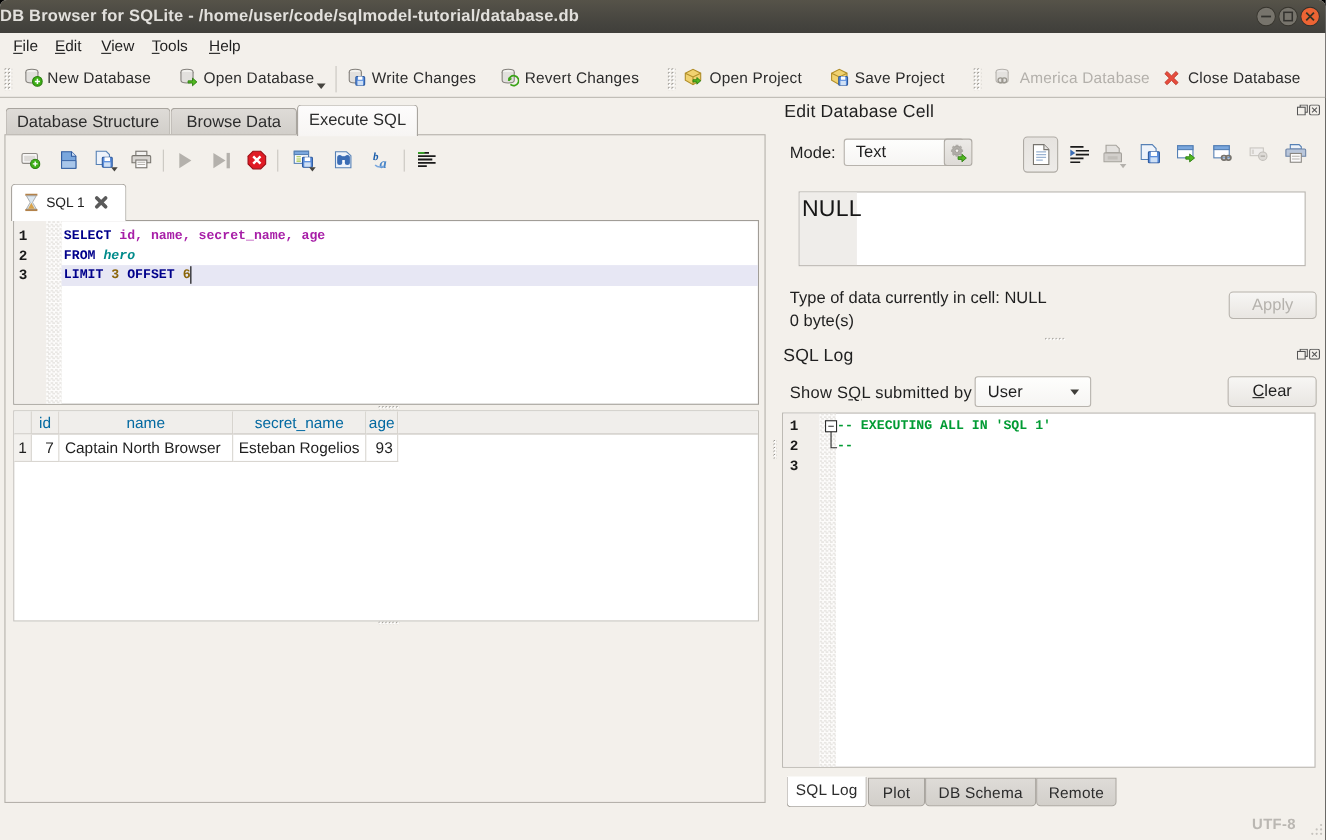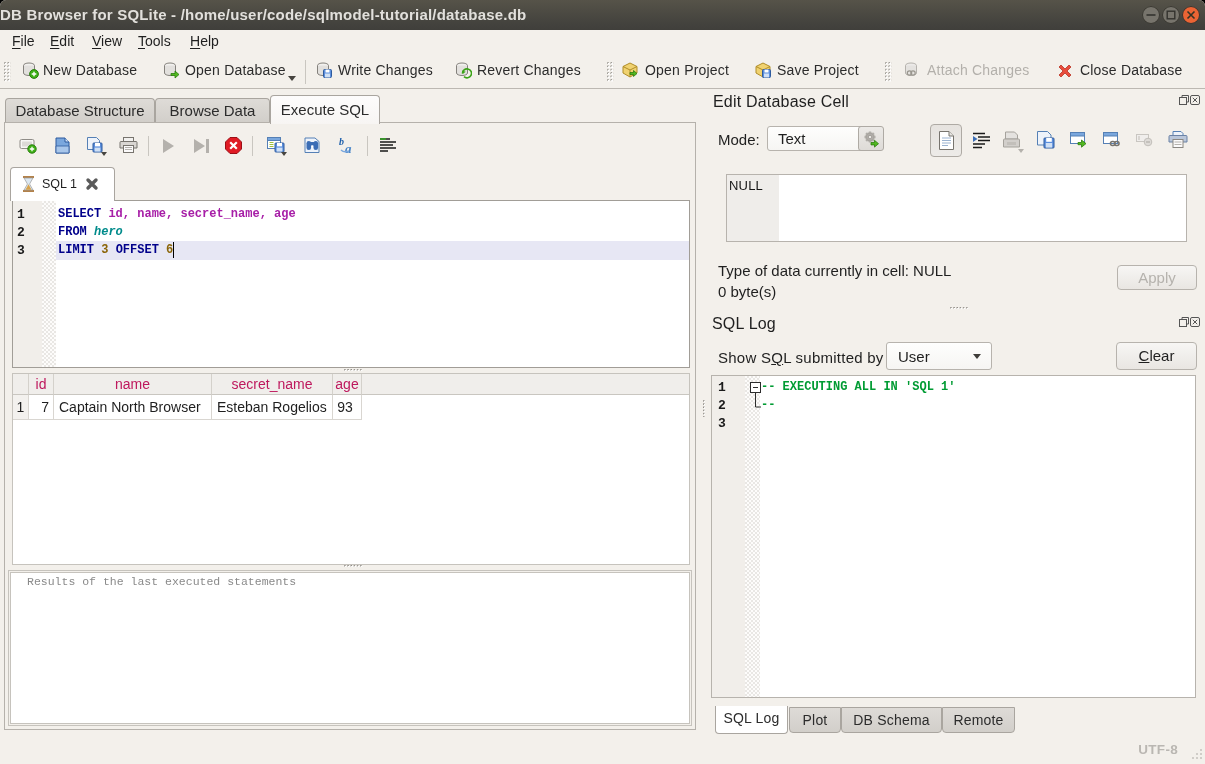--- a/index.html
+++ b/index.html
@@ -34,39 +34,39 @@
 .eln{position:absolute;left:0;width:26px;text-align:left;padding-left:4px;font-family:"Liberation Mono",monospace;font-size:13px;font-weight:bold;color:#1a1a1a;}
 .ecode{position:absolute;left:45px;font-family:"Liberation Mono",monospace;font-size:12px;font-weight:bold;white-space:pre;}
 .kw{color:#00008b;}
 .idn{color:#a71ea7;}
 .tbl{color:#008b8b;font-style:italic;}
 .num{color:#8b6508;}
 #curline{position:absolute;left:43px;top:40px;width:633px;height:19px;background:#e7e7f4;}
 #caret{position:absolute;left:159.5px;top:41px;width:1.5px;height:16px;background:#000;}
 
 #rtable{position:absolute;left:12px;top:373px;width:678px;height:192px;background:#fff;border:1px solid #c6c3bd;}
-.hcell{position:absolute;top:0;height:21px;background:#f0eeeb;border-right:1px solid #d4d1cb;border-bottom:1px solid #c9c6c0;font-size:14px;color:#be185d;text-align:center;line-height:21px;}
+.hcell{position:absolute;top:0;height:21px;background:#f0eeeb;border-right:1px solid #d4d1cb;border-bottom:1px solid #c9c6c0;font-size:14px;color:#0369a1;text-align:center;line-height:21px;}
 .dcell{position:absolute;top:21px;height:25px;border-right:1px solid #d9d6d1;border-bottom:1px solid #d9d6d1;font-size:14px;color:#1f1f1f;line-height:24px;}
 
 #respane{position:absolute;left:8px;top:570px;width:684px;height:156px;border:1px solid #c6c3bd;background:#f3f0eb;}
 #resinner{position:absolute;left:1px;top:1px;width:680px;height:152px;border:1px solid #c6c3bd;background:#fff;}
 #restext{position:absolute;left:16px;top:2px;font-family:"Liberation Mono",monospace;font-size:11.5px;color:#8a8a8a;}
 
 .hdots{position:absolute;height:3.2px;background:radial-gradient(circle at 1.7px 1.7px,#ffffff 0.8px,transparent 1px) 0 0/3.2px 3.2px,radial-gradient(circle at 1px 1px,#8f8c86 0.7px,transparent 0.95px) 0 0/3.2px 3.2px;}
 .vdots{position:absolute;width:3.2px;background:radial-gradient(circle at 1.7px 1.7px,#ffffff 0.8px,transparent 1px) 0 0/3.2px 3.2px,radial-gradient(circle at 1px 1px,#8f8c86 0.7px,transparent 0.95px) 0 0/3.2px 3.2px;}
 
 .docktitle{position:absolute;font-size:16px;color:#1f1f1f;letter-spacing:0.2px;}
 .dockbtn{position:absolute;width:10px;height:10px;}
 .label14{position:absolute;font-size:15px;color:#1f1f1f;letter-spacing:0px;}
 .combo{position:absolute;background:linear-gradient(#fefefd,#f6f5f3);border:1px solid #b7b3ad;border-radius:3px;font-size:15px;color:#1f1f1f;}
 .combo .ar{position:absolute;width:0;height:0;border-left:4.5px solid transparent;border-right:4.5px solid transparent;border-top:5.5px solid #3f3d39;}
 .btn{position:absolute;background:linear-gradient(#f7f6f4,#e9e6e2);border:1px solid #b7b3ad;border-radius:4px;text-align:center;font-size:15px;}
 #nulledit{position:absolute;left:726px;top:174px;width:461px;height:68px;border:1px solid #b7b3ad;background:#fff;}
 #nullgray{position:absolute;left:0;top:0;width:52px;height:66px;background:#efedea;}
-#nulltext{position:absolute;left:2px;top:3px;font-size:13px;font-weight:normal;letter-spacing:0.2px;color:#161616;}
+#nulltext{position:absolute;left:2px;top:3px;font-size:21px;font-weight:normal;letter-spacing:0.2px;color:#161616;}
 
 #logarea{position:absolute;left:711px;top:375px;width:485px;height:323px;border:1px solid #b7b3ad;background:#fff;}
 #loggutter{position:absolute;left:0;top:0;width:33px;height:321px;background:#f1eeea;}
 #logfold{position:absolute;left:33px;top:0;width:15px;height:321px;background:conic-gradient(#e9e7e4 25%,#fdfcfb 0 50%,#e9e7e4 0 75%,#fdfcfb 0) 0 0/4px 4px;}
 .lln{position:absolute;left:6px;font-family:"Liberation Mono",monospace;font-size:13px;font-weight:bold;color:#1a1a1a;}
 .lcode{position:absolute;left:49px;font-family:"Liberation Mono",monospace;font-size:12px;font-weight:bold;color:#009b33;white-space:pre;}
 
 .btab{position:absolute;top:707px;height:26px;background:linear-gradient(#dedbd7,#d2cfca);border:1px solid #a9a59f;border-radius:0 0 4px 4px;font-size:14px;color:#2c2c2c;text-align:center;line-height:24px;letter-spacing:0.2px;}
 .btab.active{top:706px;height:28px;background:#fff;z-index:3;border-top:none;}
 #utf8{position:absolute;right:27px;top:742px;font-size:13.5px;color:#bab7b2;letter-spacing:0.3px;font-weight:bold;}
@@ -143,21 +143,21 @@
         <rect x="10" y="12.5" width="5" height="4" fill="#cfe0f5"></rect>
       </svg>
     <span class="tbtext" style="left:777px">Save Project</span>
     <div class="dots" style="left:885px"></div>
     <svg class="tbicon" style="left:902px" viewBox="0 0 18 18">
         <ellipse cx="9" cy="4.5" rx="5.5" ry="2.5" fill="#eceae8" stroke="#b5b2ad"></ellipse>
         <path d="M3.5 4.5 V12 C3.5 13.4 6 14.5 9 14.5 C12 14.5 14.5 13.4 14.5 12 V4.5" fill="#e4e2df" stroke="#b5b2ad"></path>
         <circle cx="7.5" cy="12" r="2.2" fill="none" stroke="#9a978f" stroke-width="1.2"></circle>
         <circle cx="11" cy="12" r="2.2" fill="none" stroke="#9a978f" stroke-width="1.2"></circle>
       </svg>
-    <span class="tbtext dis" style="left:927px">Attach Changes</span>
+    <span class="tbtext dis" style="left:927px">America Database</span>
     <svg class="tbicon" style="left:1056px;top:10px" viewBox="0 0 18 18">
         <path d="M3 5 L5 3 L9 7 L13 3 L15 5 L11 9 L15 13 L13 15 L9 11 L5 15 L3 13 L7 9 Z" fill="#e84c3d" stroke="#b93425" stroke-width="0.8"></path>
       </svg>
     <span class="tbtext" style="left:1080px">Close Database</span>
   </div>
 
   <div class="tab" style="left:5px;width:150px">Database Structure</div>
   <div class="tab" style="left:155px;width:115px">Browse Data</div>
   <div class="tab active" style="left:270px;width:110px">Execute SQL</div>
   <div id="panel"></div>
@@ -252,29 +252,24 @@
     <div class="hcell" style="left:0;width:16px"></div>
     <div class="hcell" style="left:16px;width:25px">id</div>
     <div class="hcell" style="left:41px;width:158px">name</div>
     <div class="hcell" style="left:199px;width:121px">secret_name</div>
     <div class="hcell" style="left:320px;width:29px">age</div>
     <div class="hcell" style="left:349px;width:327px;border-right:none"></div>
     <div class="dcell" style="left:0;width:16px;background:#f3f1ee;text-align:center">1</div>
     <div class="dcell" style="left:16px;width:25px;text-align:right;padding-right:4px">7</div>
     <div class="dcell" style="left:41px;width:158px;padding-left:5px">Captain North Browser</div>
     <div class="dcell" style="left:199px;width:121px;padding-left:5px">Esteban Rogelios</div>
-    <div class="dcell" style="left:320px;width:29px;text-align:center;padding-right:4px">93</div>
+    <div class="dcell" style="left:320px;width:29px;text-align:right;padding-right:4px">93</div>
   </div>
   <div class="hdots" style="left:344px;top:565px;width:19px"></div>
 
-  <div id="respane">
-      <div id="resinner">
-        <span id="restext">Results of the last executed statements</span>
-      </div>
-    </div>
 
   <div class="vdots" style="left:703px;top:400px;height:17px"></div>
 
   <span class="docktitle" style="left:713px;top:93px">Edit Database Cell</span>
   <span class="docktitle" style="left:712px;top:315px">SQL Log</span>
   <svg class="dockbtn" style="left:1179px;top:95px" viewBox="0 0 10 10">
       <rect x="0.5" y="2.5" width="7" height="7" fill="none" stroke="#555"></rect>
       <path d="M3 2.5 V0.5 H9.5 V7 H7.5" fill="none" stroke="#555"></path>
     </svg>
   <svg class="dockbtn" style="left:1190px;top:95px" viewBox="0 0 10 10">

